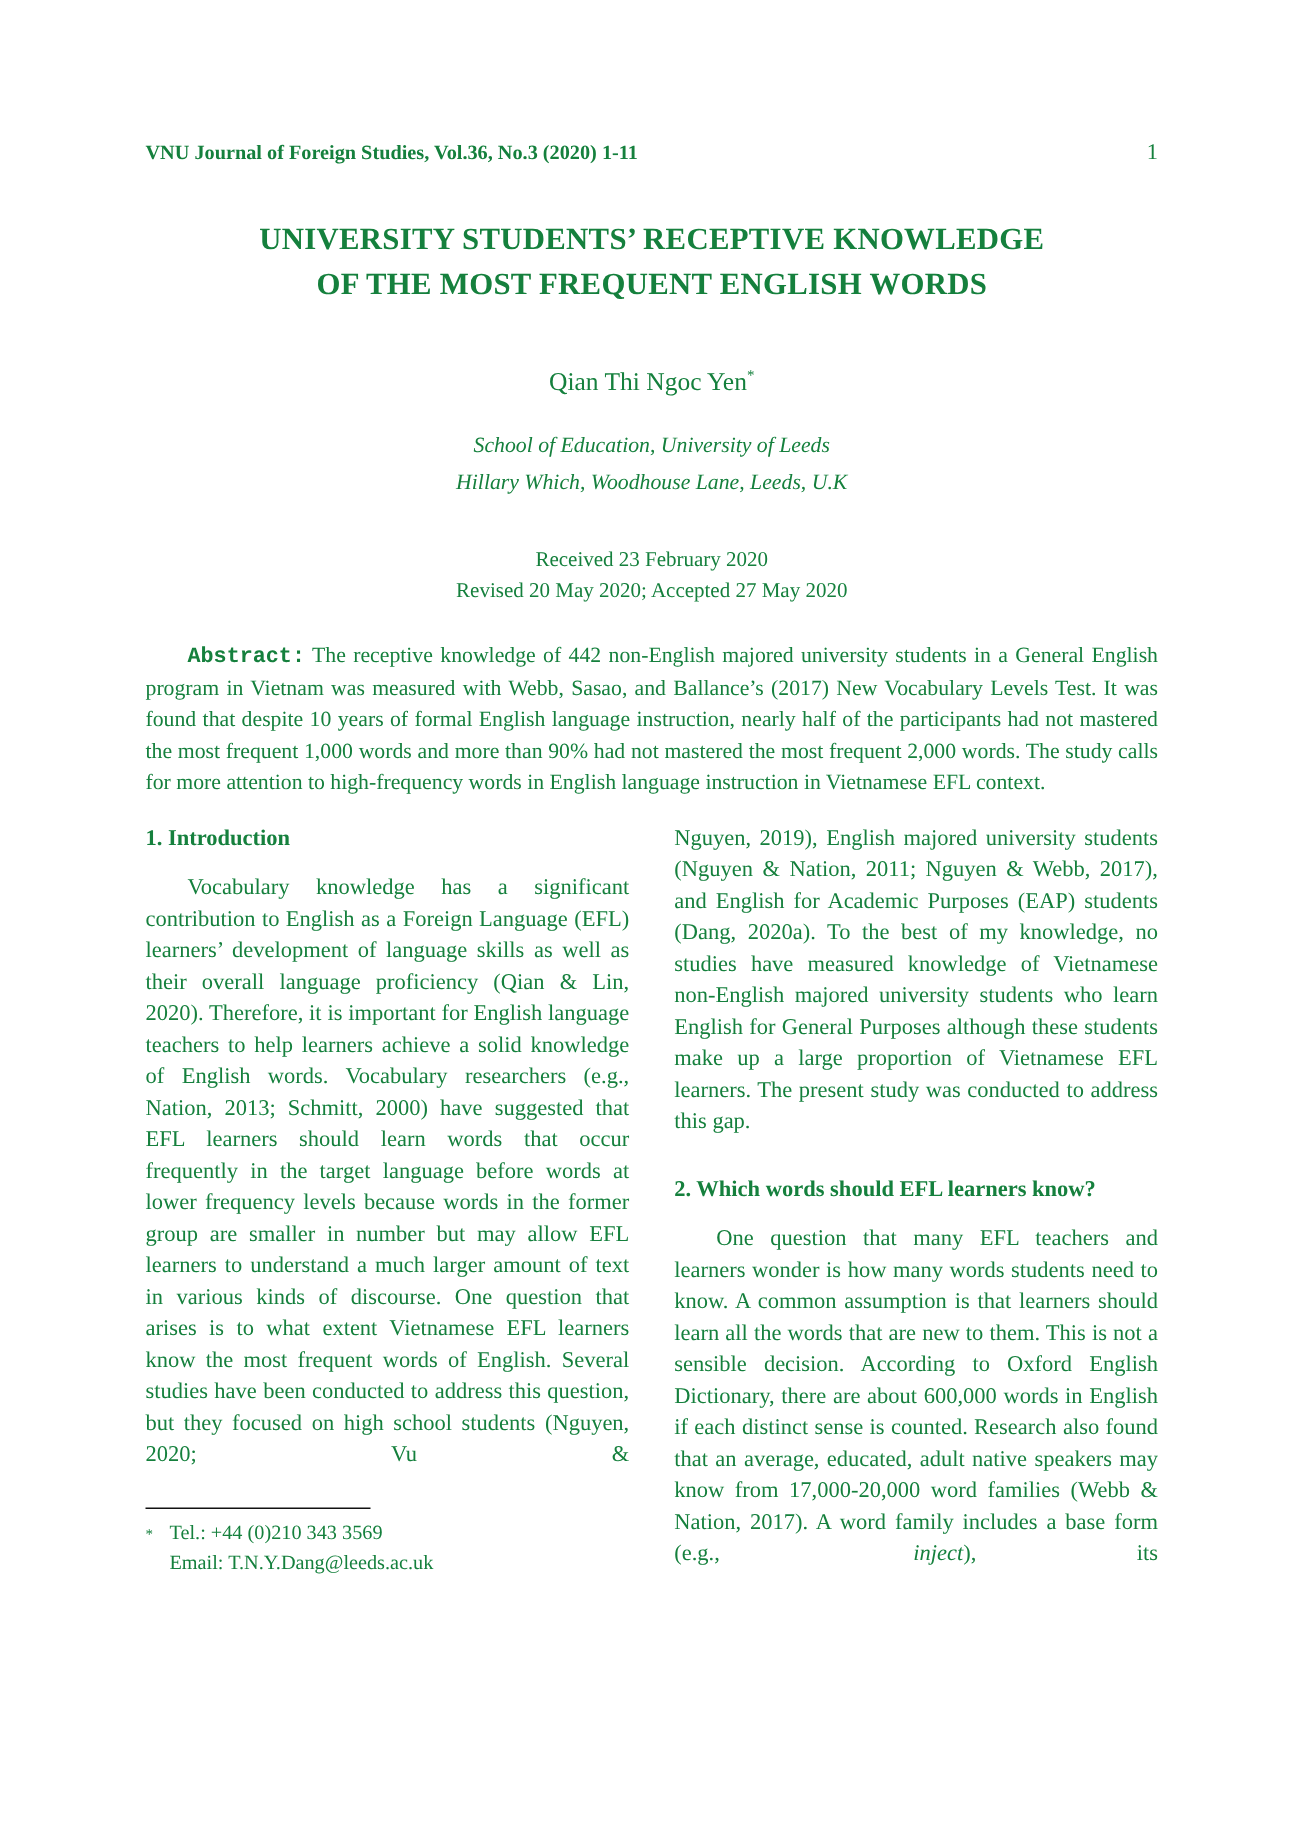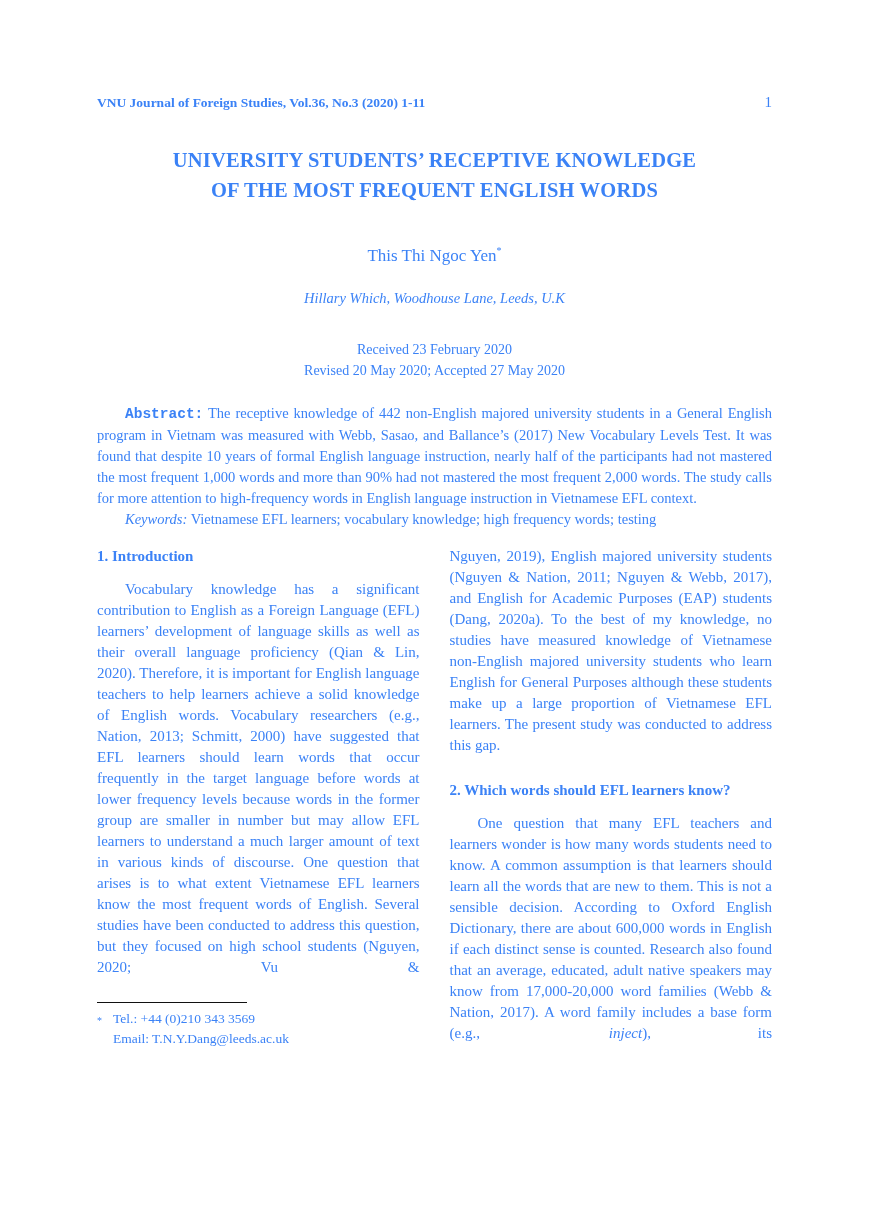--- a/index.html
+++ b/index.html
@@ -1,21 +1,21 @@
 <!DOCTYPE html>
 <html><head>
 <meta charset="utf-8">
 <style>
   * { margin:0; padding:0; box-sizing:border-box; }
   html,body { background:#ffffff; }
   .page {
     position:relative;
     width:871px; height:1212px;
     background:#ffffff;
-    color:#3b82f6;
+    color:#15803d;
     font-family:"Liberation Serif", serif;
     overflow:hidden;
     margin:0 auto;
   }
   .content { padding:94px 99px 0 97px; }
 
   .header-row{
     display:flex; justify-content:space-between; align-items:baseline;
   }
   .journal-line{ font-weight:bold; font-size:13.5px; }
@@ -116,35 +116,35 @@
       <span class="journal-line">VNU Journal of Foreign Studies, Vol.36, No.3 (2020) 1-11</span>
       <span class="page-num">1</span>
     </div>
 
     <div class="paper-title">
       <div>UNIVERSITY STUDENTS’ RECEPTIVE KNOWLEDGE</div>
       <div>OF THE MOST FREQUENT ENGLISH WORDS</div>
     </div>
 
     <div class="author">
-      <span>This Thi Ngoc Yen</span><sup>*</sup>
+      <span>Qian Thi Ngoc Yen</span><sup>*</sup>
     </div>
 
     <div class="affiliation">
+      <div>School of Education, University of Leeds</div>
       <div>Hillary Which, Woodhouse Lane, Leeds, U.K</div>
     </div>
 
     <div class="dates">
       <div>Received 23 February 2020</div>
       <div>Revised 20 May 2020; Accepted 27 May 2020</div>
     </div>
 
     <p class="abstract"><span class="abs-label">Abstract:</span><span> The receptive knowledge of 442 non-English majored university students in a General English program in Vietnam was measured with Webb, Sasao, and Ballance’s (2017) New Vocabulary Levels Test. It was found that despite 10 years of formal English language instruction, nearly half of the participants had not mastered the most frequent 1,000 words and more than 90% had not mastered the most frequent 2,000 words. The study calls for more attention to high-frequency words in English language instruction in Vietnamese EFL context.</span></p>
 
-    <p class="keywords"><span class="kw-label">Keywords:</span><span> Vietnamese EFL learners; vocabulary knowledge; high frequency words; testing</span></p>
 
     <div class="columns">
 
       <div class="col">
         <div class="sec-heading">1. Introduction</div>
         <p class="body-par indent fill-last">Vocabulary knowledge has a significant contribution to English as a Foreign Language (EFL) learners’ development of language skills as well as their overall language proficiency (Qian &amp; Lin, 2020). Therefore, it is important for English language teachers to help learners achieve a solid knowledge of English words. Vocabulary researchers (e.g., Nation, 2013; Schmitt, 2000) have suggested that EFL learners should learn words that occur frequently in the target language before words at lower frequency levels because words in the former group are smaller in number but may allow EFL learners to understand a much larger amount of text in various kinds of discourse. One question that arises is to what extent Vietnamese EFL learners know the most frequent words of English. Several studies have been conducted to address this question, but they focused on high school students (Nguyen, 2020; Vu &amp;</p>
 
         <div class="footnote">
           <hr class="footnote-rule">
           <div class="footnote-row">

